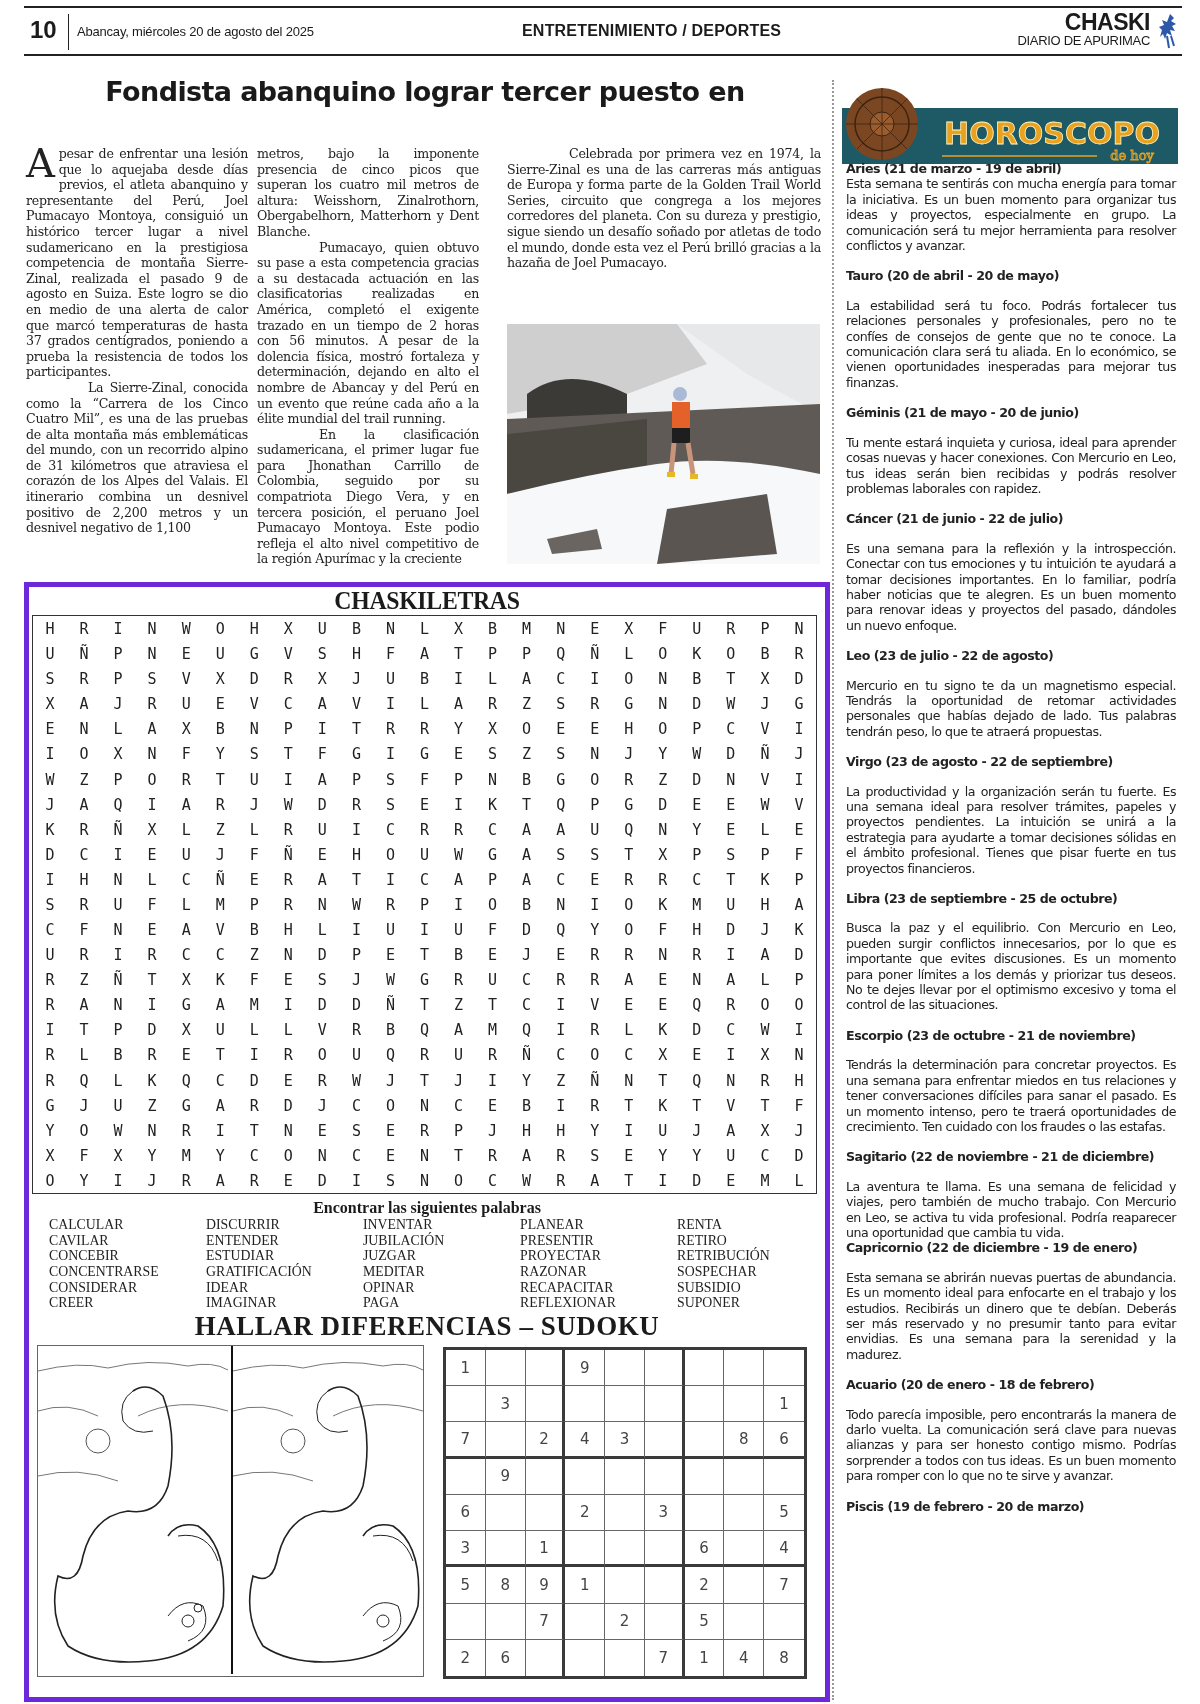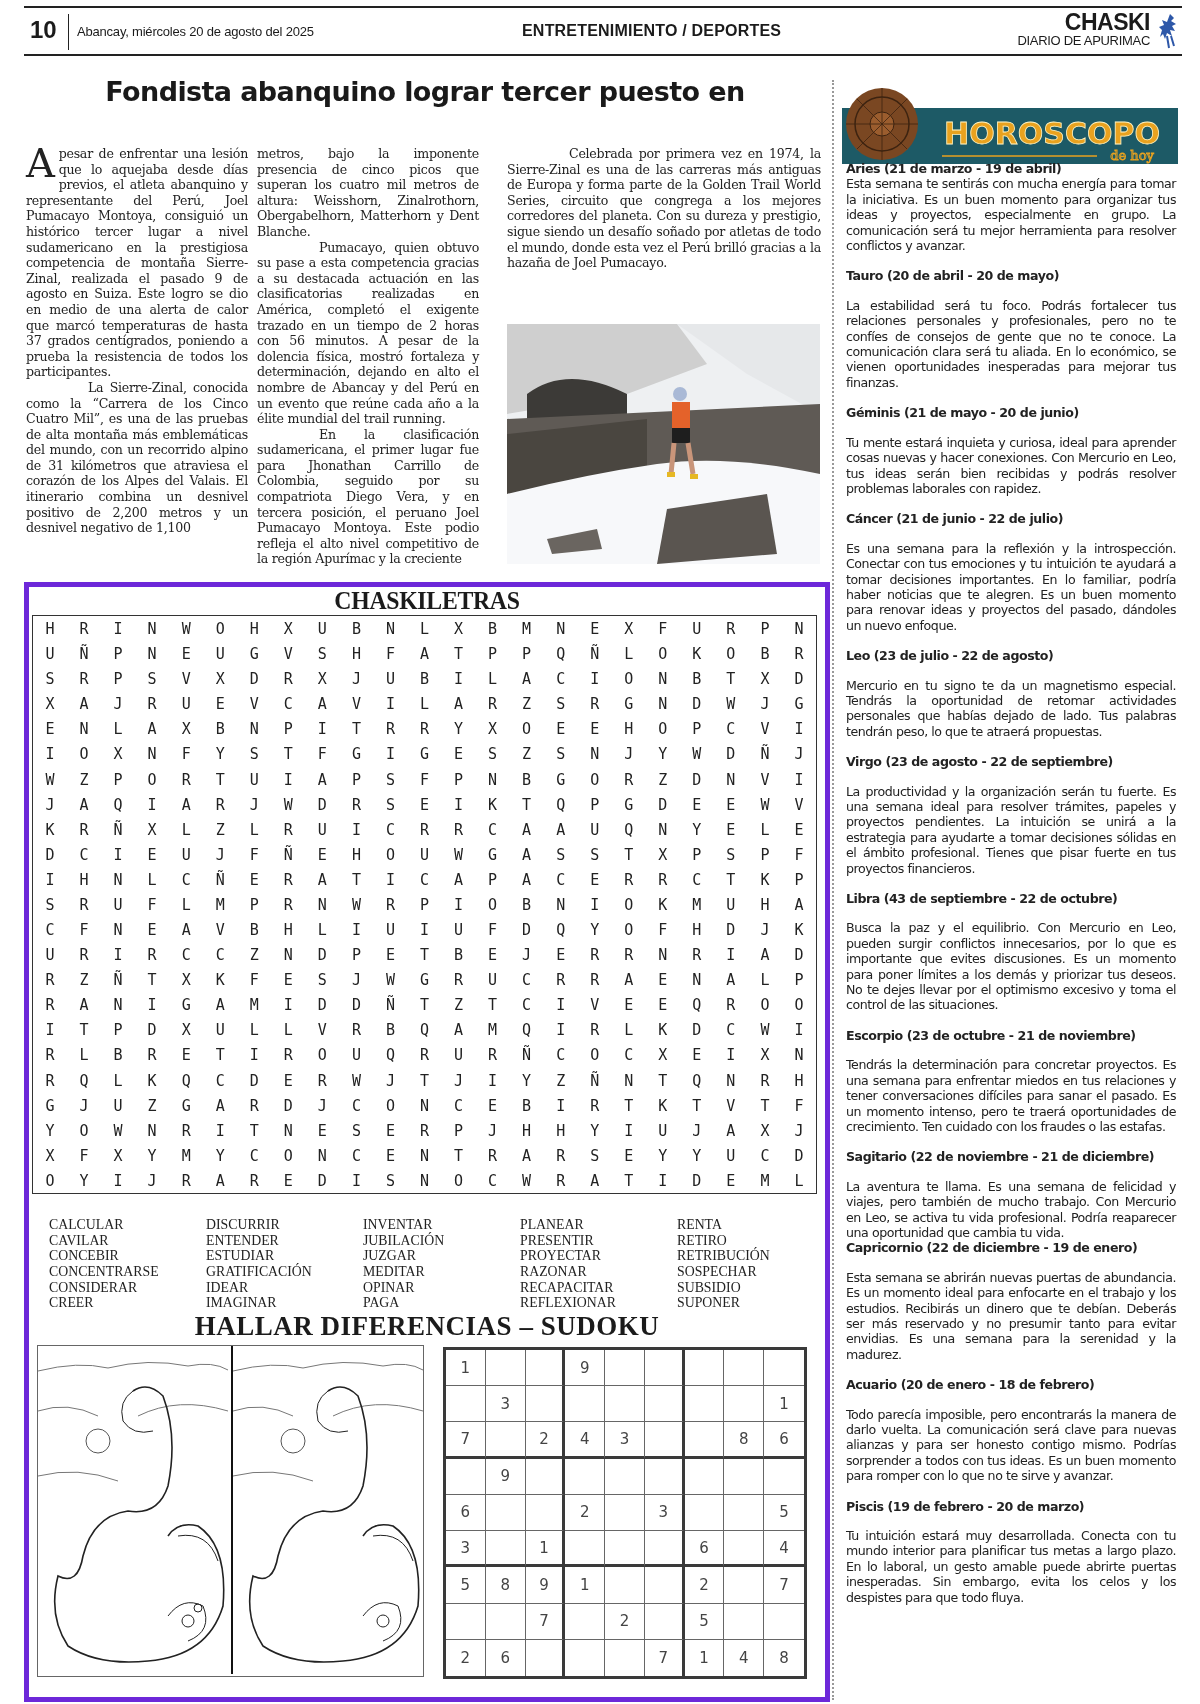--- a/index.html
+++ b/index.html
@@ -687,20 +687,21 @@
         <span class="ws-cell" style="left: 514.652px;">R</span>
         <span class="ws-cell" style="left: 548.696px;">A</span>
         <span class="ws-cell" style="left: 582.739px;">T</span>
         <span class="ws-cell" style="left: 616.783px;">I</span>
         <span class="ws-cell" style="left: 650.826px;">D</span>
         <span class="ws-cell" style="left: 684.87px;">E</span>
         <span class="ws-cell" style="left: 718.913px;">M</span>
         <span class="ws-cell" style="left: 752.957px;">L</span>
       </div>
     </div>
+  <div class="words-title">Encontrar las siguientes palabras</div>
   <div class="words-list" id="words-list">
       <span>CALCULAR</span>
       <span>CAVILAR</span>
       <span>CONCEBIR</span>
       <span>CONCENTRARSE</span>
       <span>CONSIDERAR</span>
       <span>CREER</span>
       <span>DISCURRIR</span>
       <span>ENTENDER</span>
       <span>ESTUDIAR</span>
@@ -865,31 +866,30 @@
     <p class="text">Tu mente estará inquieta y curiosa, ideal para aprender cosas nuevas y hacer conexiones. Con Mercurio en Leo, tus ideas serán bien recibidas y podrás resolver problemas laborales con rapidez.</p>
     <p class="sign">Cáncer (21 de junio - 22 de julio)</p>
     <div class="gap"></div>
     <p class="text">Es una semana para la reflexión y la introspección. Conectar con tus emociones y tu intuición te ayudará a tomar decisiones importantes. En lo familiar, podría haber noticias que te alegren. Es un buen momento para renovar ideas y proyectos del pasado, dándoles un nuevo enfoque.</p>
     <p class="sign">Leo (23 de julio - 22 de agosto)</p>
     <div class="gap"></div>
     <p class="text">Mercurio en tu signo te da un magnetismo especial. Tendrás la oportunidad de retomar actividades personales que habías dejado de lado. Tus palabras tendrán peso, lo que te atraerá propuestas.</p>
     <p class="sign">Virgo (23 de agosto - 22 de septiembre)</p>
     <div class="gap"></div>
     <p class="text">La productividad y la organización serán tu fuerte. Es una semana ideal para resolver trámites, papeles y proyectos pendientes. La intuición se unirá a la estrategia para ayudarte a tomar decisiones sólidas en el ámbito profesional. Tienes que pisar fuerte en tus proyectos financieros.</p>
-    <p class="sign">Libra (43 de septiembre - 22 de octubre)</p>
+    <p class="sign">Libra (23 de septiembre - 25 de octubre)</p>
     <div class="gap"></div>
     <p class="text">Busca la paz y el equilibrio. Con Mercurio en Leo, pueden surgir conflictos innecesarios, por lo que es importante que evites discusiones. Es un momento para poner límites a los demás y priorizar tus deseos. No te dejes llevar por el optimismo excesivo y toma el control de las situaciones.</p>
     <p class="sign">Escorpio (23 de octubre - 21 de noviembre)</p>
     <div class="gap"></div>
     <p class="text">Tendrás la determinación para concretar proyectos. Es una semana para enfrentar miedos en tus relaciones y tener conversaciones difíciles para sanar el pasado. Es un momento intenso, pero te traerá oportunidades de crecimiento. Ten cuidado con los fraudes o las estafas.</p>
     <p class="sign">Sagitario (22 de noviembre - 21 de diciembre)</p>
     <div class="gap"></div>
     <p class="text" style="margin-bottom: 0px;">La aventura te llama. Es una semana de felicidad y viajes, pero también de mucho trabajo. Con Mercurio en Leo, se activa tu vida profesional. Podría reaparecer una oportunidad que cambia tu vida.</p>
     <p class="sign">Capricornio (22 de diciembre - 19 de enero)</p>
     <div class="gap"></div>
     <p class="text">Esta semana se abrirán nuevas puertas de abundancia. Es un momento ideal para enfocarte en el trabajo y los estudios. Recibirás un dinero que te debían. Deberás ser más reservado y no presumir tanto para evitar envidias. Es una semana para la serenidad y la madurez.</p>
     <p class="sign">Acuario (20 de enero - 18 de febrero)</p>
     <div class="gap"></div>
     <p class="text">Todo parecía imposible, pero encontrarás la manera de darlo vuelta. La comunicación será clave para nuevas alianzas y para ser honesto contigo mismo. Podrías sorprender a todos con tus ideas. Es un buen momento para romper con lo que no te sirve y avanzar.</p>
     <p class="sign">Piscis (19 de febrero - 20 de marzo)</p>
     <div class="gap"></div>
-    <p class="text">Tu intuición estará muy desarrollada. Conecta con tu mundo interior para planificar tus metas a largo plazo. En lo laboral, un gesto amable puede abrirte puertas inesperadas. Sin embargo, evita los celos y los despistes para que todo fluya.</p>
   </div>
 
 </body></html>

